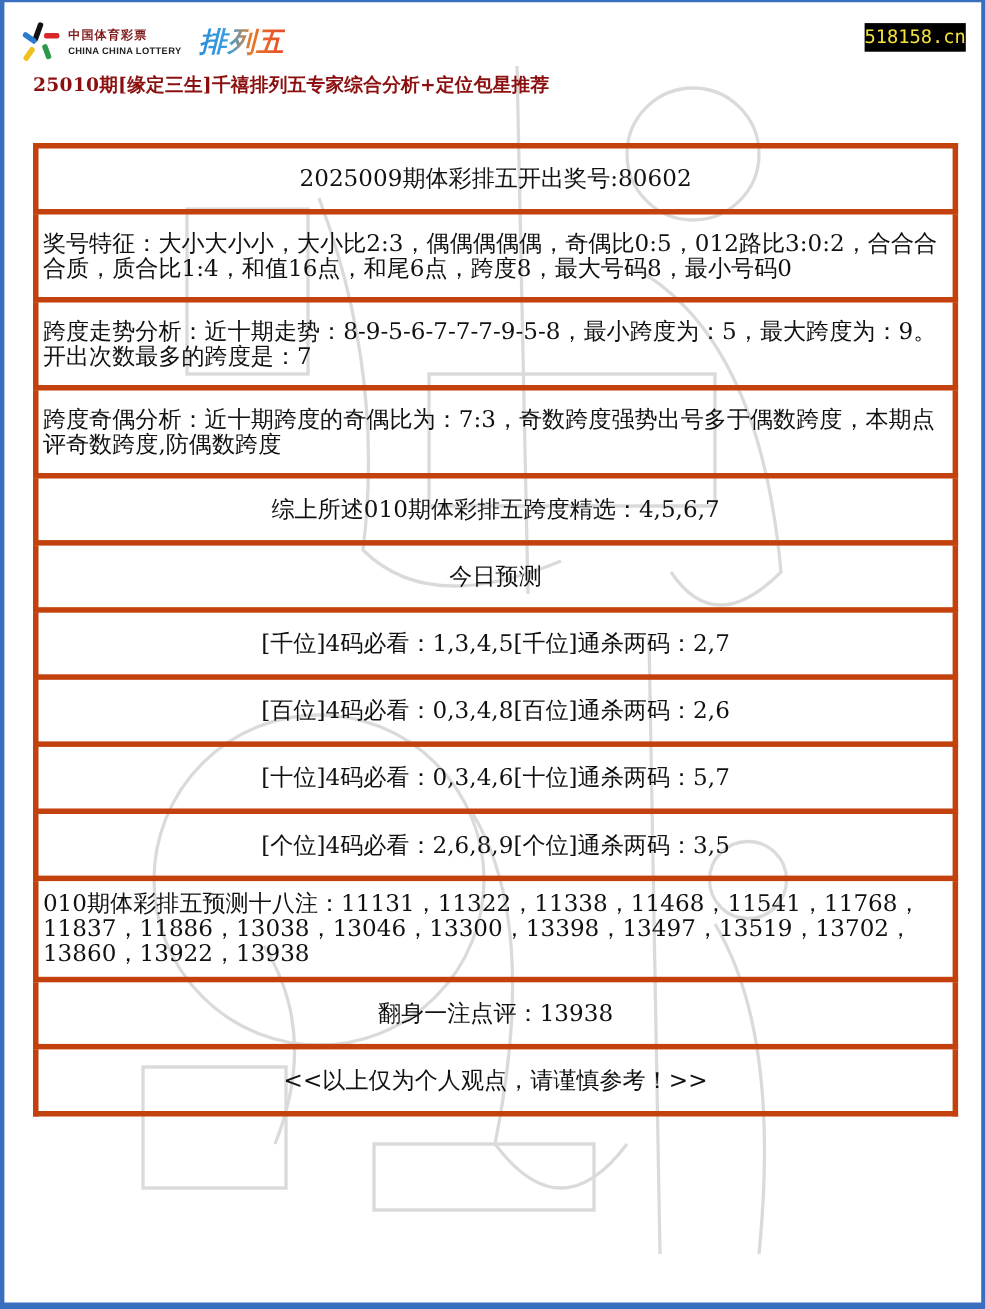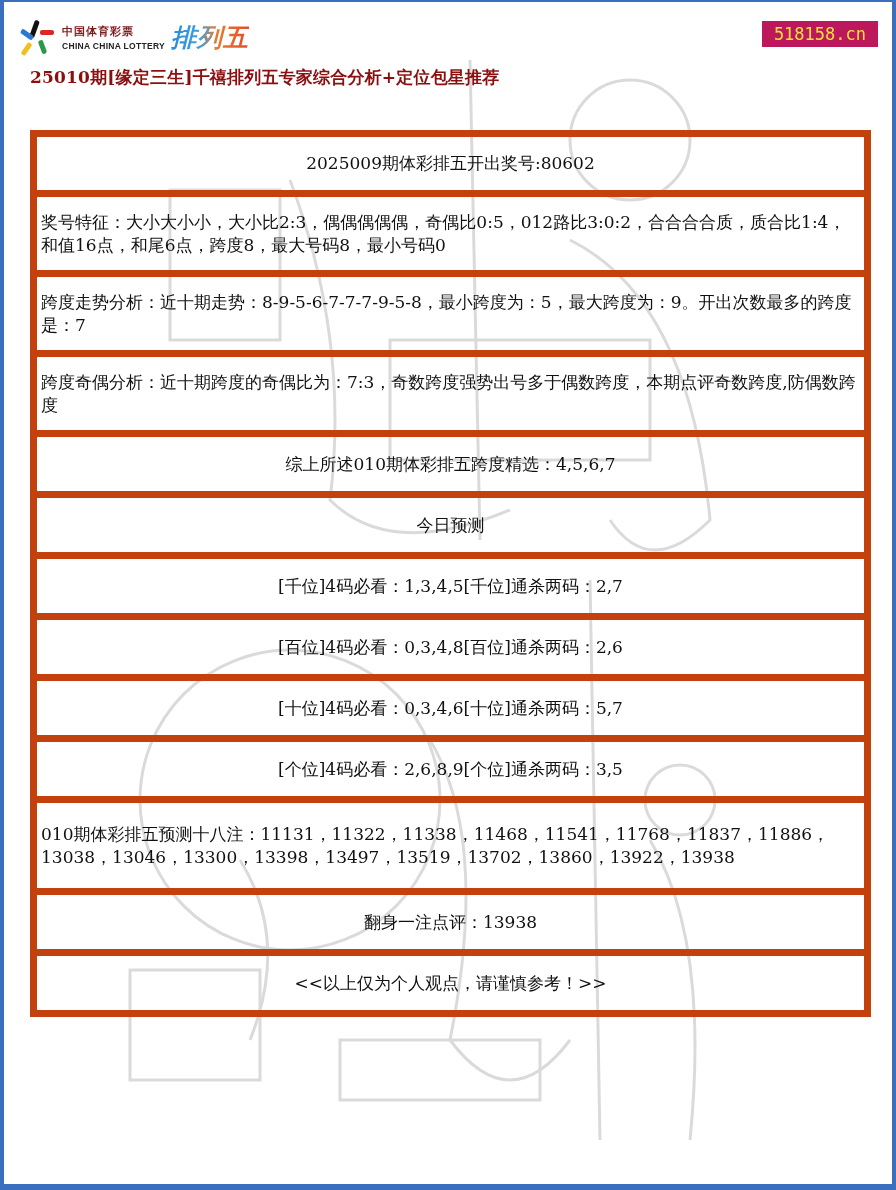--- a/index.html
+++ b/index.html
@@ -15,28 +15,28 @@
       position: absolute; left: 90px; top: 40px; width: 760px; height: 1140px;
       opacity: 0.14; pointer-events: none;
     }
     .header { position: absolute; left: 18px; top: 14px; height: 44px; width: 860px; }
     .logo { position: absolute; left: 0; top: 4px; display: flex; align-items: center; }
     .logo-mark { width: 40px; height: 38px; position: relative; }
     .logo-mark span { position: absolute; display: block; border-radius: 2px; }
     .logo-text { margin-left: 4px; display: flex; flex-direction: column; }
     .logo-cn { font-family: "DejaVu Sans", sans-serif; font-size: 11px; font-weight: bold; color: #7f1d1d; letter-spacing: 1px; line-height: 18px; }
     .logo-en { font-family: "Liberation Sans", sans-serif; font-size: 8.5px; font-weight: bold; color: #222; letter-spacing: 0.3px; line-height: 11px; }
-    .logo-game { margin-left: 6px; font-family: "DejaVu Sans", sans-serif; font-size: 25px; font-weight: bold; font-style: italic; letter-spacing: 1px;
+    .logo-game { margin-left: 16px; font-family: "DejaVu Sans", sans-serif; font-size: 25px; font-weight: bold; font-style: italic; letter-spacing: 1px;
       background: linear-gradient(90deg, #2a8ad8 0%, #3aa0e0 35%, #e87a2a 60%, #e84a2a 100%);
       -webkit-background-clip: text; background-clip: text; color: transparent; }
-    .site-badge { position: absolute; right: 0; top: 7px; background: #be185d; color: #f3e23a;
-      font-family: "DejaVu Sans Mono", "Liberation Mono", monospace; font-size: 17px; padding: 3px 12px; line-height: 20px; }
+    .site-badge { position: absolute; right: 0; top: 7px; background: #000000; color: #f3e23a;
+      font-family: "DejaVu Sans Mono", "Liberation Mono", monospace; font-size: 17px; padding: 3px 0; line-height: 20px; }
     .title { position: absolute; left: 30px; top: 66px; font-size: 17px; color: #8b0f0f; font-family: "DejaVu Serif", "Liberation Serif", serif; white-space: nowrap; letter-spacing: 0.2px; }
     table.main { position: absolute; left: 30px; top: 130px; width: 841px; border-collapse: collapse; }
-    table.main td { border: 7px solid #c2410c; font-size: 17px; line-height: 23px; padding: 0 4px; vertical-align: middle; background: transparent; }
+    table.main td { border: 5px solid #c2410c; font-size: 21px; line-height: 23px; padding: 0 4px; vertical-align: middle; background: transparent; }
     td.center { text-align: center; }
     td.left { text-align: left; }
   </style>
 </head>
 <body>
 
 <div class="frame"></div>
 
 <svg class="watermark" viewBox="0 0 760 1140" xmlns="http://www.w3.org/2000/svg">
   <g fill="none" stroke="#000" stroke-width="3">

